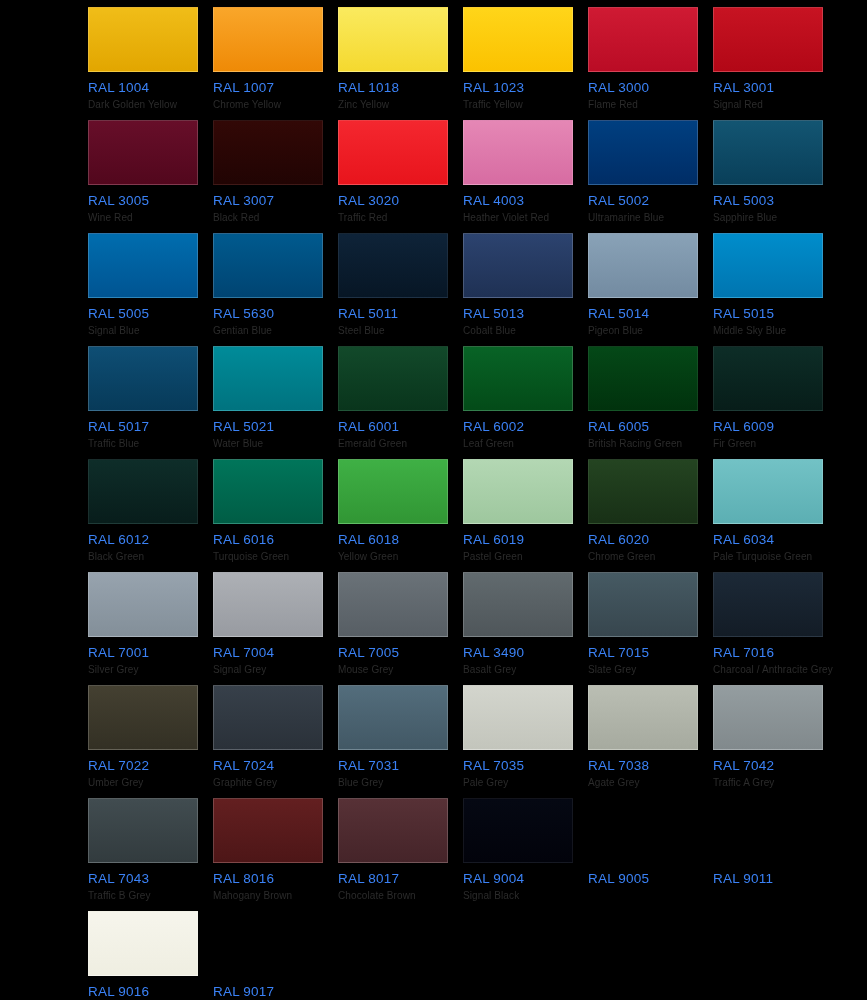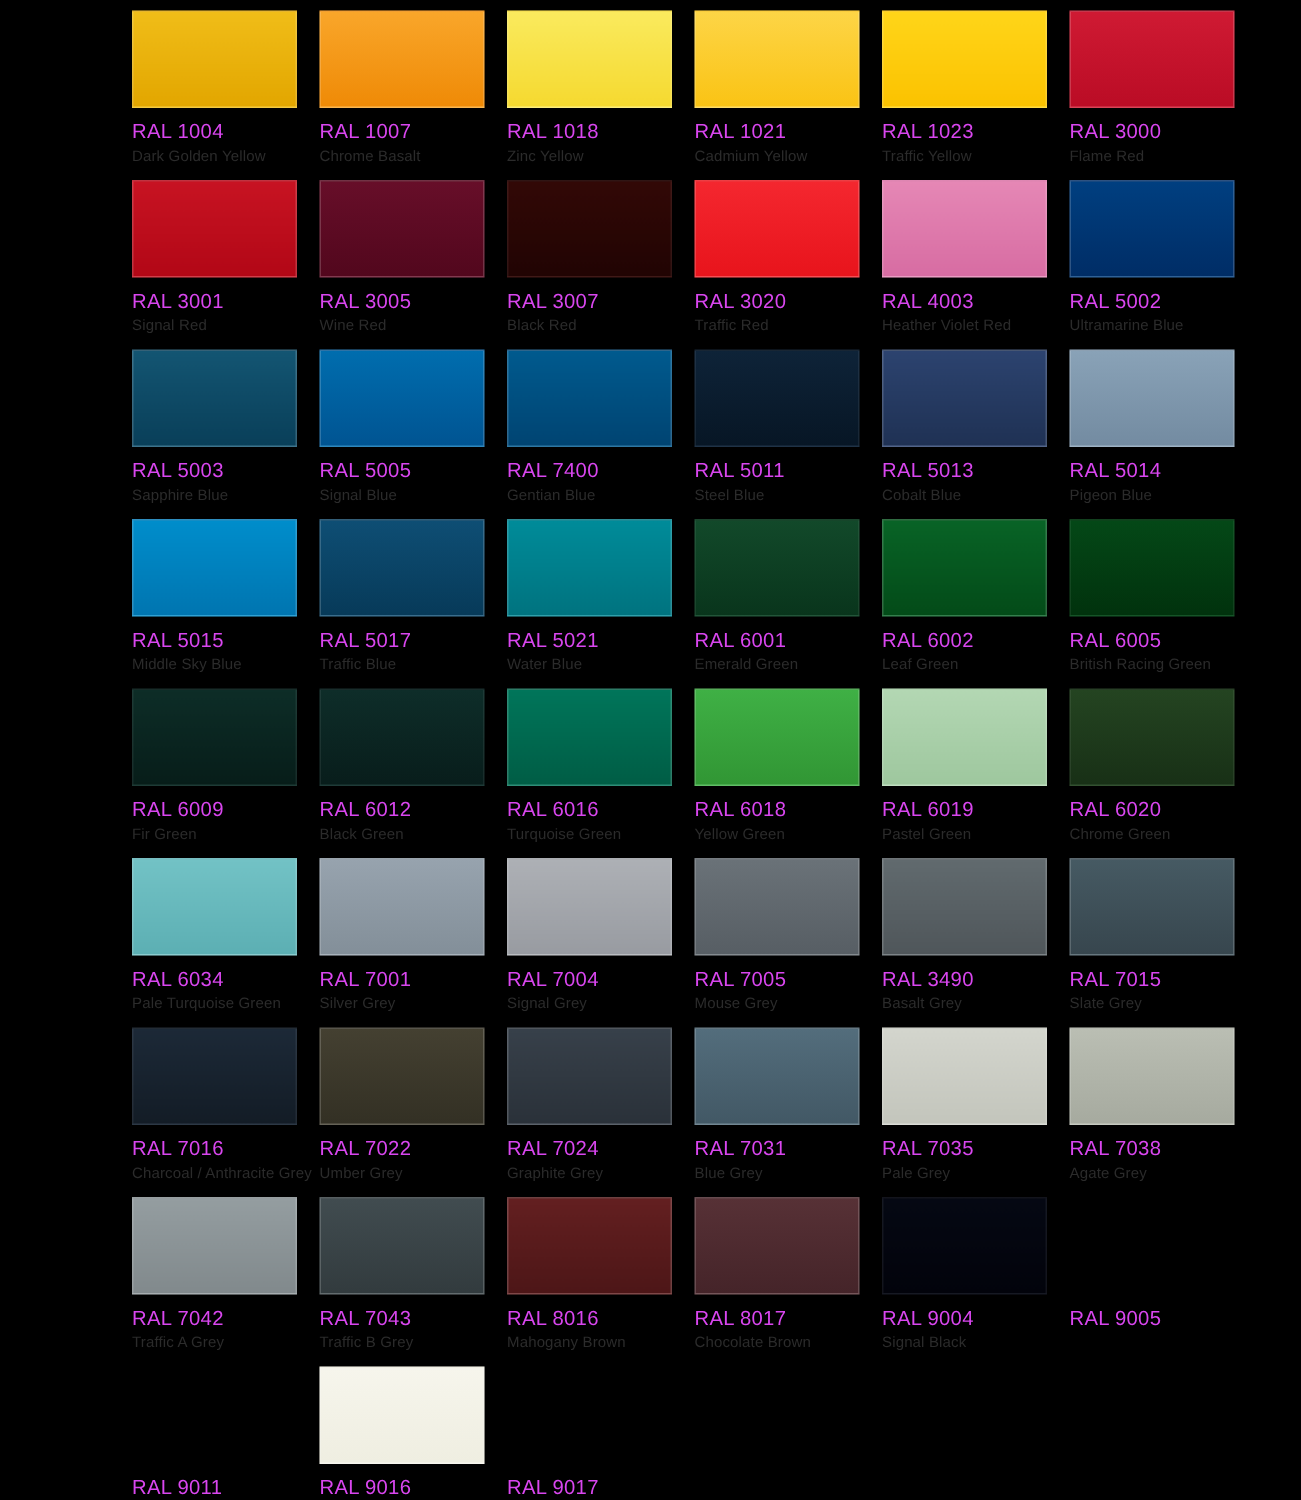--- a/index.html
+++ b/index.html
@@ -42,21 +42,21 @@
     border: 1px solid rgba(255,255,255,0.18);
     display: block;
   }
   .swatch-chip.dark-chip {
     border-color: rgba(255,255,255,0.07);
   }
   .swatch-code {
     margin-top: 9px;
     font-size: 13.5px;
     line-height: 14px;
-    color: #d946ef;
+    color: #3b82f6;
     letter-spacing: 0.2px;
     white-space: nowrap;
   }
   .swatch-name {
     margin-top: 4px;
     font-size: 10px;
     line-height: 11px;
     color: #2b2b2b;
     letter-spacing: 0.1px;
     white-space: nowrap;
@@ -71,33 +71,28 @@
 <div id="palette-page">
   <div class="swatch-grid">
       <div class="swatch-cell">
         <div class="swatch-chip" style="background: linear-gradient(rgb(240, 189, 24) 0%, rgb(226, 166, 0) 100%);"></div>
         <div class="swatch-code">RAL 1004</div>
         <div class="swatch-name">Dark Golden Yellow</div>
       </div>
       <div class="swatch-cell">
         <div class="swatch-chip" style="background: linear-gradient(rgb(249, 166, 42) 0%, rgb(239, 138, 6) 100%);"></div>
         <div class="swatch-code">RAL 1007</div>
-        <div class="swatch-name">Chrome Basalt</div>
+        <div class="swatch-name">Chrome Yellow</div>
       </div>
       <div class="swatch-cell">
         <div class="swatch-chip" style="background: linear-gradient(rgb(250, 234, 94) 0%, rgb(245, 217, 47) 100%);"></div>
         <div class="swatch-code">RAL 1018</div>
         <div class="swatch-name">Zinc Yellow</div>
       </div>
       <div class="swatch-cell">
-        <div class="swatch-chip" style="background: linear-gradient(rgb(253, 213, 70) 0%, rgb(250, 195, 20) 100%);"></div>
-        <div class="swatch-code">RAL 1021</div>
-        <div class="swatch-name">Cadmium Yellow</div>
-      </div>
-      <div class="swatch-cell">
         <div class="swatch-chip" style="background: linear-gradient(rgb(255, 213, 25) 0%, rgb(251, 194, 0) 100%);"></div>
         <div class="swatch-code">RAL 1023</div>
         <div class="swatch-name">Traffic Yellow</div>
       </div>
       <div class="swatch-cell">
         <div class="swatch-chip" style="background: linear-gradient(rgb(207, 26, 51) 0%, rgb(186, 12, 37) 100%);"></div>
         <div class="swatch-code">RAL 3000</div>
         <div class="swatch-name">Flame Red</div>
       </div>
       <div class="swatch-cell">
@@ -135,21 +130,21 @@
         <div class="swatch-code">RAL 5003</div>
         <div class="swatch-name">Sapphire Blue</div>
       </div>
       <div class="swatch-cell">
         <div class="swatch-chip" style="background: linear-gradient(rgb(0, 109, 174) 0%, rgb(0, 84, 146) 100%);"></div>
         <div class="swatch-code">RAL 5005</div>
         <div class="swatch-name">Signal Blue</div>
       </div>
       <div class="swatch-cell">
         <div class="swatch-chip" style="background: linear-gradient(rgb(0, 90, 142) 0%, rgb(0, 68, 114) 100%);"></div>
-        <div class="swatch-code">RAL 7400</div>
+        <div class="swatch-code">RAL 5630</div>
         <div class="swatch-name">Gentian Blue</div>
       </div>
       <div class="swatch-cell">
         <div class="swatch-chip dark-chip" style="background: linear-gradient(rgb(14, 35, 56) 0%, rgb(7, 22, 37) 100%);"></div>
         <div class="swatch-code">RAL 5011</div>
         <div class="swatch-name">Steel Blue</div>
       </div>
       <div class="swatch-cell">
         <div class="swatch-chip" style="background: linear-gradient(rgb(44, 67, 111) 0%, rgb(31, 49, 84) 100%);"></div>
         <div class="swatch-code">RAL 5013</div>

